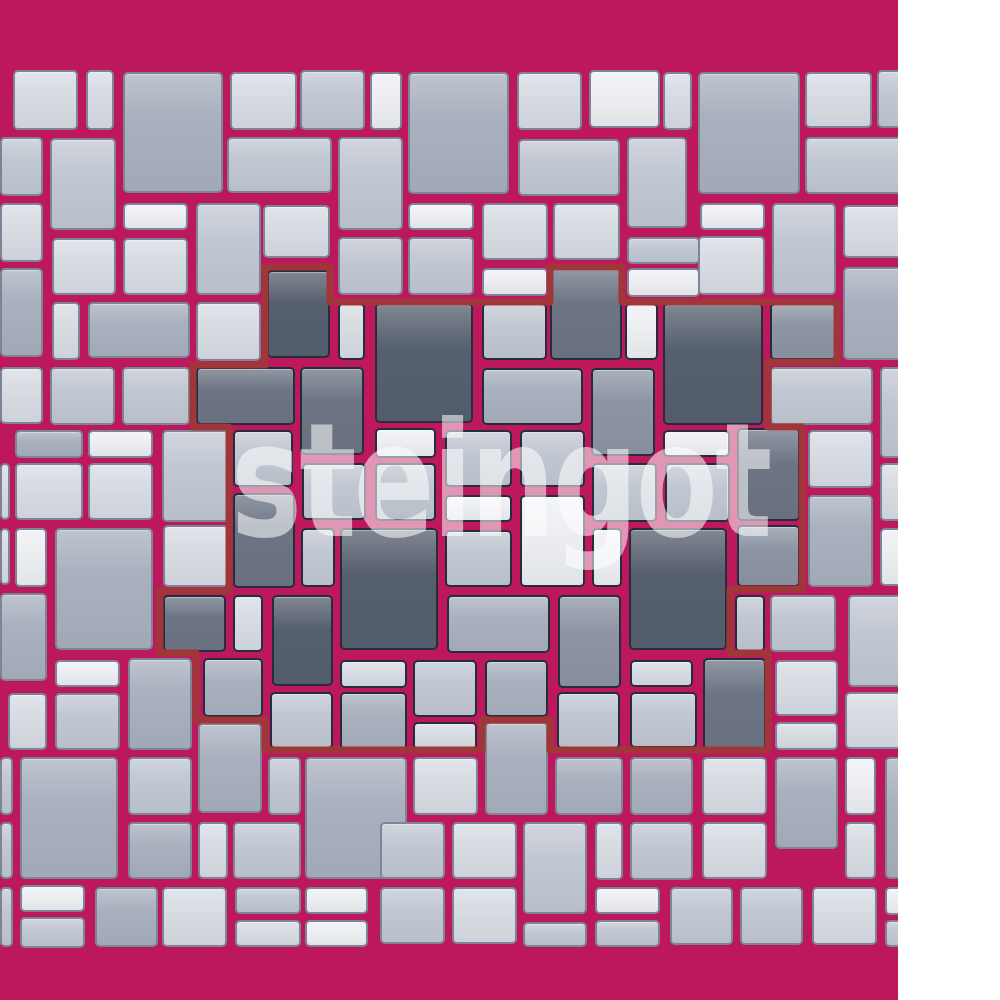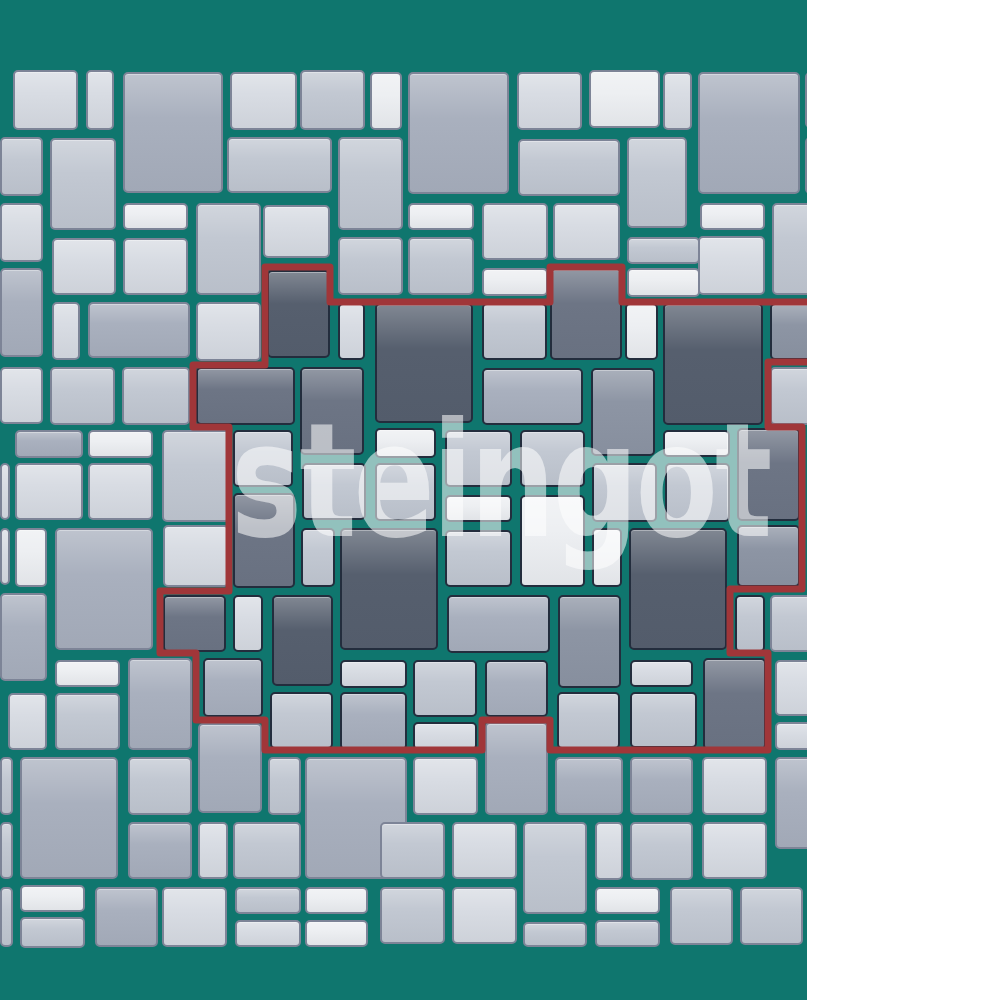--- a/index.html
+++ b/index.html
@@ -1,19 +1,19 @@
 <!DOCTYPE html>
 <html><head>
 <meta charset="utf-8">
 <style>
   html,body{margin:0;padding:0;background:#ffffff;}
   .stage{
     position:relative;
-    width:807px;height:1000px;
-    background:#0f766e;
+    width:898px;height:1000px;
+    background:#be185d;
     overflow:hidden;
     font-family:"DejaVu Sans","Liberation Sans",sans-serif;
   }
   .tiles-layer{position:absolute;inset:0;}
   .tile{
     position:absolute;
     box-sizing:border-box;
     border-radius:5px;
     background-image:linear-gradient(to bottom, rgba(255,255,255,.25), rgba(255,255,255,0) 38%, rgba(35,45,61,.06));
     box-shadow:inset 0 1px 0 rgba(255,255,255,.35);

